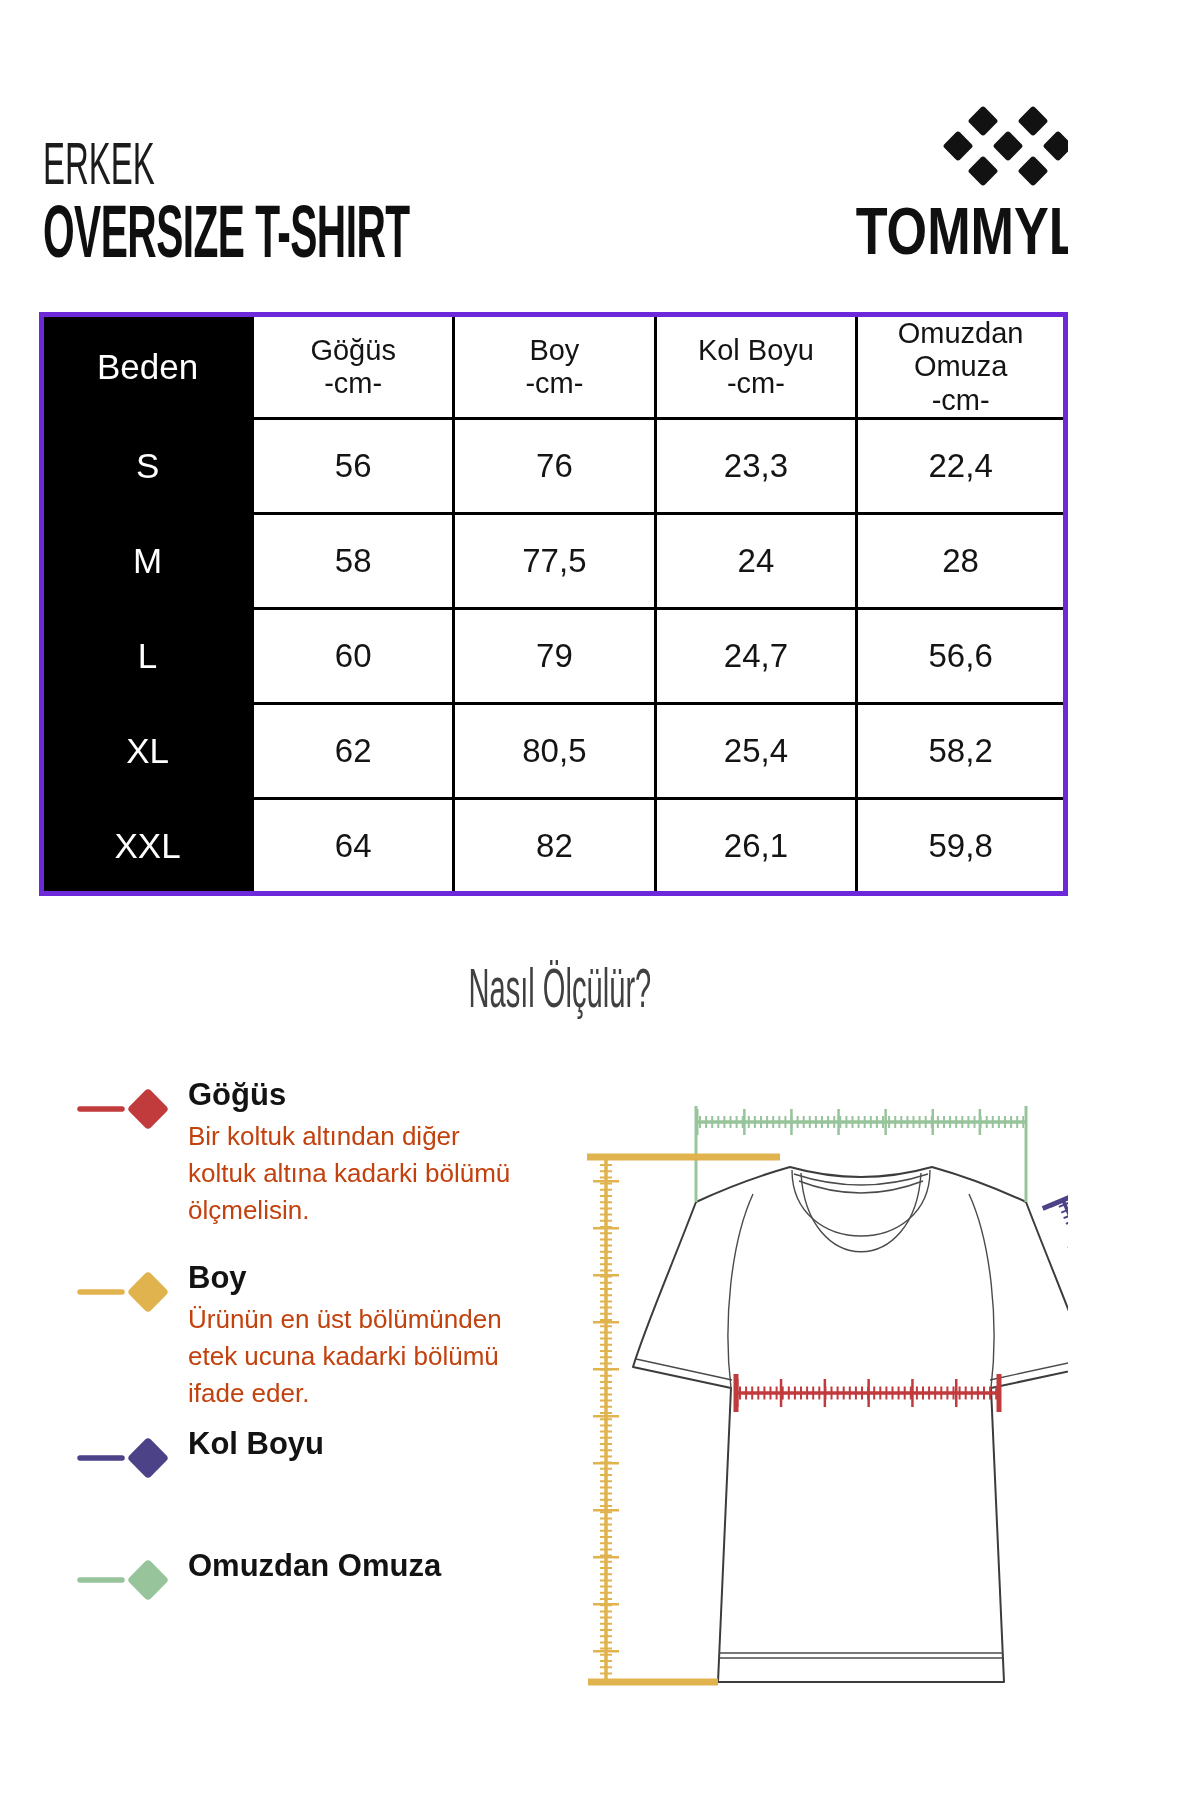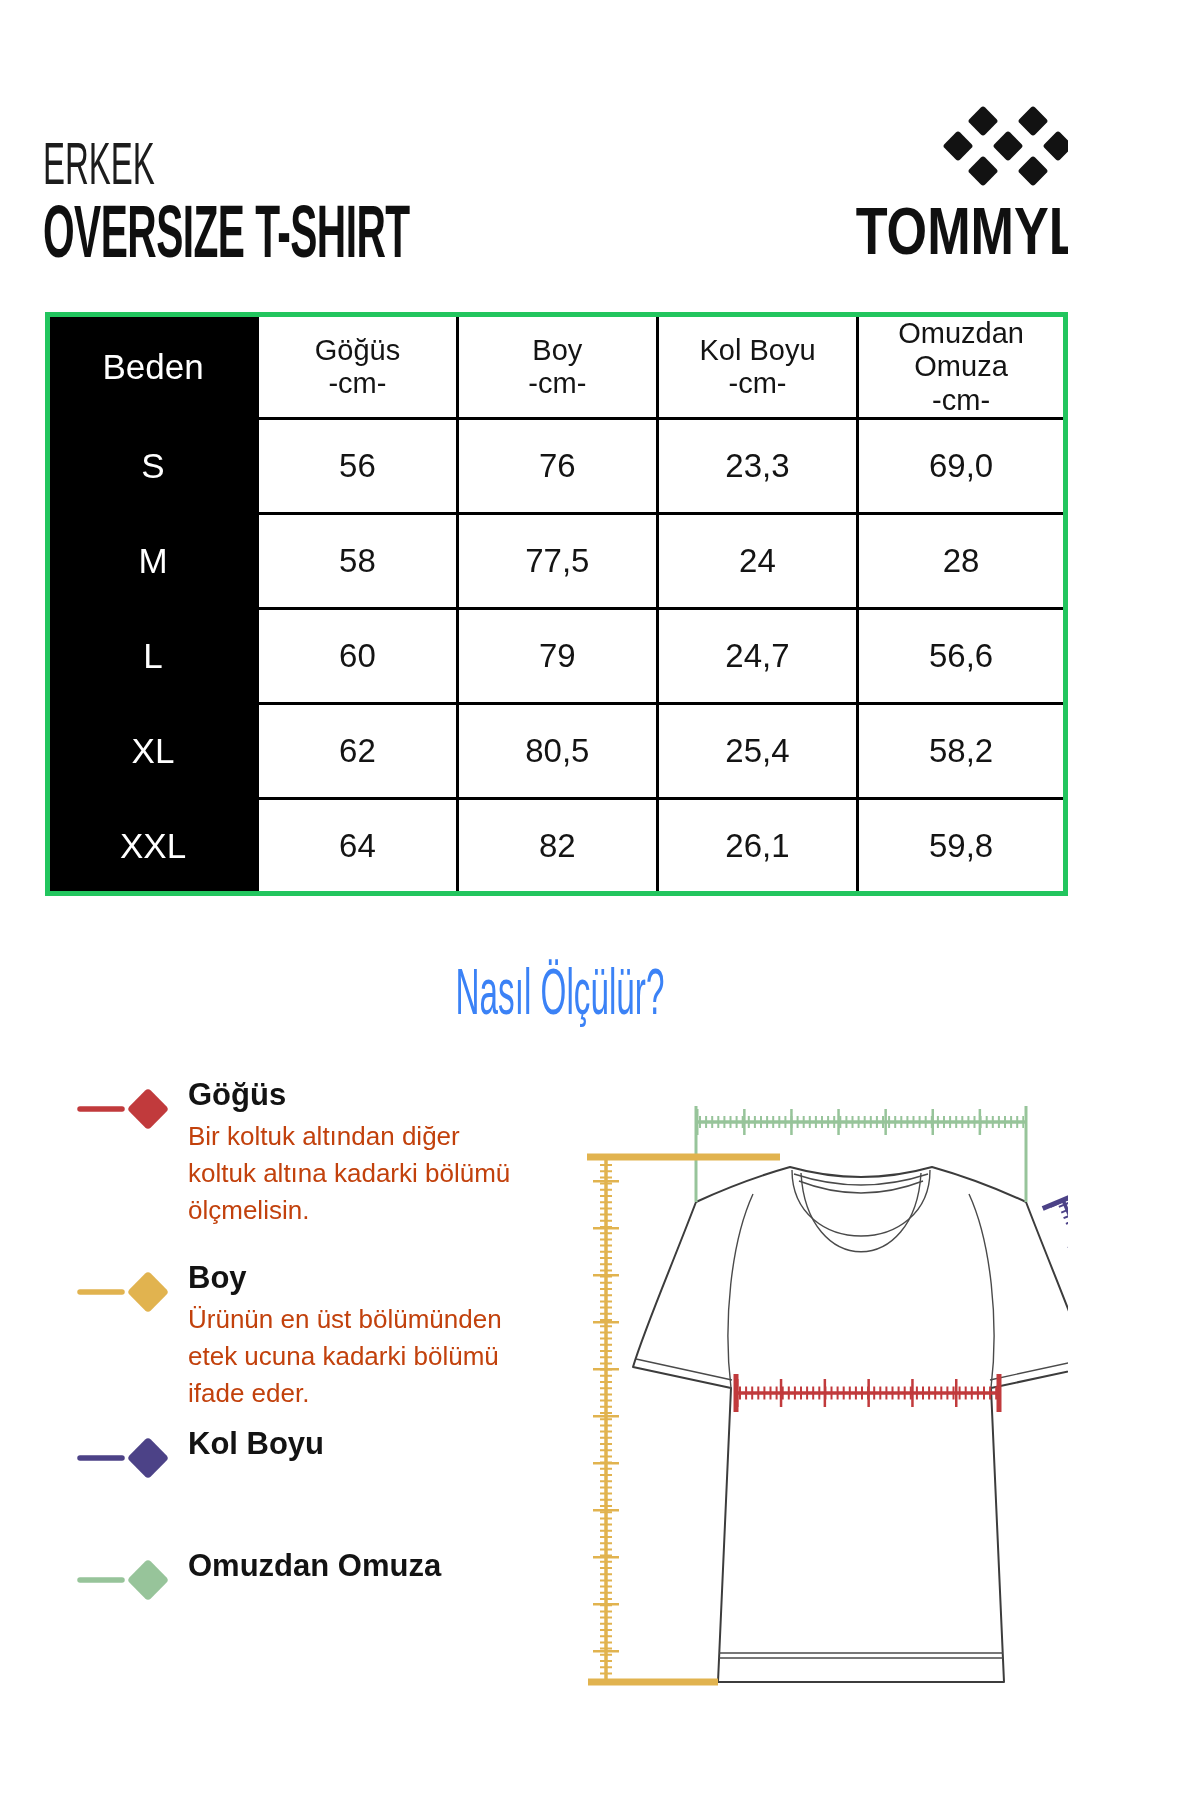--- a/index.html
+++ b/index.html
@@ -21,38 +21,38 @@
   }
   .brand-logo { position:absolute; left:928px; top:96px; width:160px; height:100px; }
   .brand-name {
     position:absolute; left:809px; top:198px; width:400px; text-align:center;
     font-size:66px; font-weight:700; color:#101010; line-height:1; white-space:nowrap;
   }
   .brand-name span { display:inline-block; transform:scaleX(0.79); transform-origin:50% 0; }
 
   
   .size-table {
-    position:absolute; left:45px; top:312px; border-collapse:collapse;
-    table-layout:fixed; border:5px solid #22c55e;
+    position:absolute; left:39px; top:312px; border-collapse:collapse;
+    table-layout:fixed; border:5px solid #6d28d9;
   }
   .size-table th, .size-table td {
     border:3px solid #000; text-align:center; vertical-align:middle;
     padding:0; white-space:pre-line; overflow:hidden;
   }
   .size-table thead tr { height:96px; }
   .size-table tbody tr { height:95px; }
   .size-table th { font-weight:400; font-size:29px; line-height:1.15; color:#141414; }
   .size-table td { font-size:33px; color:#141414; }
   .size-table .c-size { background:#000; color:#fff; border-color:#000; font-size:35px; }
   .size-table th.c-size { font-size:35px; }
 
   
   .howto-title {
     position:absolute; left:0; top:960px; width:1120px; text-align:center;
-    font-size:64px; font-weight:400; color:#3b82f6; line-height:1; white-space:nowrap;
+    font-size:56px; font-weight:400; color:#404040; line-height:1; white-space:nowrap;
   }
   .howto-title span { display:inline-block; transform:scaleX(0.52); transform-origin:50% 0; }
 
   .legend-item { position:absolute; left:75px; width:500px; padding-left:113px; box-sizing:border-box; }
   .legend-item.li-0 { top:1075px; }
   .legend-item.li-1 { top:1258px; }
   .legend-item.li-2 { top:1424px; }
   .legend-item.li-3 { top:1546px; }
   .legend-marker { position:absolute; left:0; top:2px; width:104px; height:64px; }
   .legend-name { font-size:31px; font-weight:700; color:#131313; line-height:40px; }
@@ -102,21 +102,21 @@
 Omuza
 -cm-</th>
       </tr>
     </thead>
     <tbody>
       <tr>
         <td class="c-size">S</td>
         <td>56</td>
         <td>76</td>
         <td>23,3</td>
-        <td>69,0</td>
+        <td>22,4</td>
       </tr>
       <tr>
         <td class="c-size">M</td>
         <td>58</td>
         <td>77,5</td>
         <td>24</td>
         <td>28</td>
       </tr>
       <tr>
         <td class="c-size">L</td>

